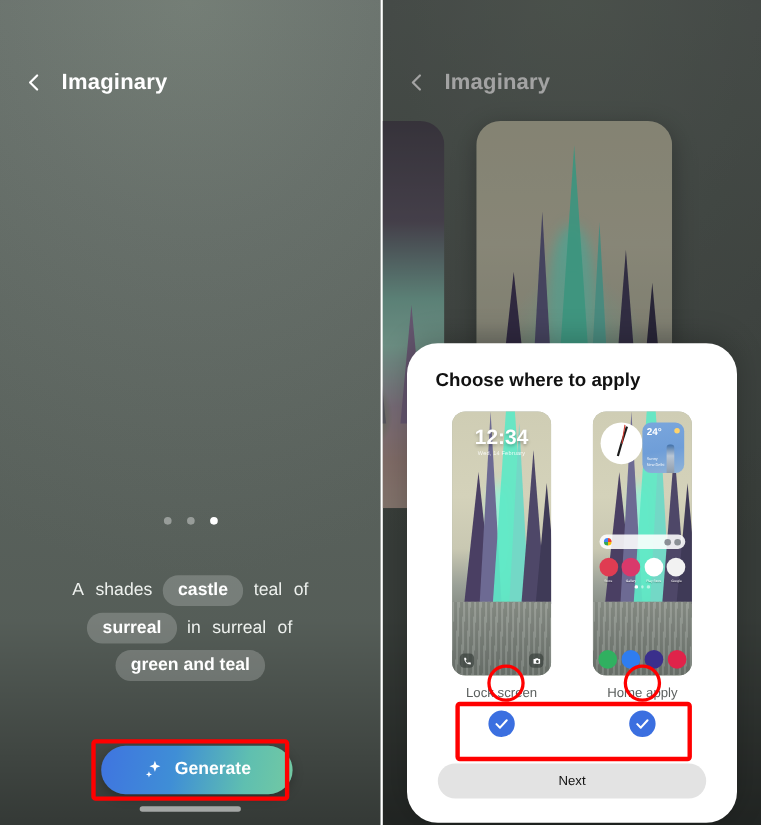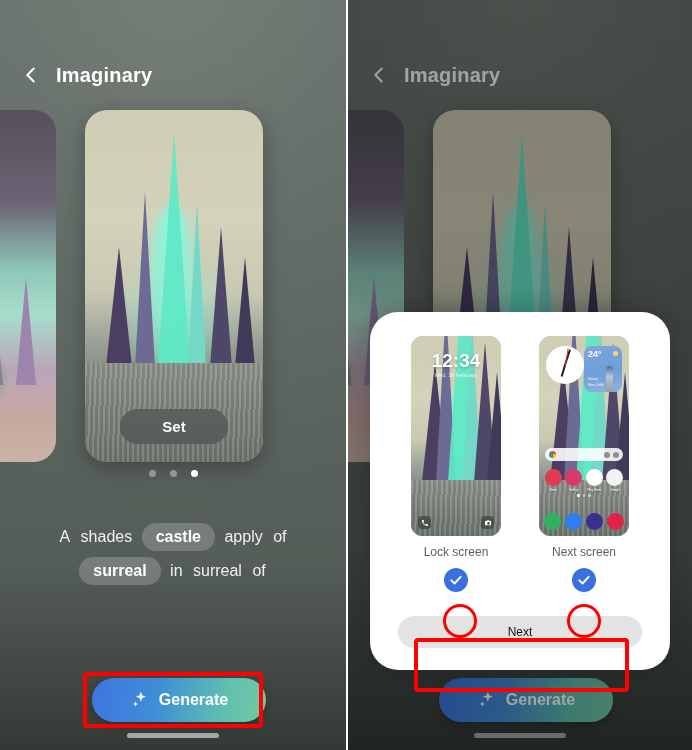--- a/index.html
+++ b/index.html
@@ -295,21 +295,21 @@
   }
   .choices {
     display: flex;
     justify-content: center;
     gap: 38px;
   }
   .choice { width: 90px; text-align: center; }
 
   .preview {
     width: 90px;
-    height: 200px;
+    height: 240px;
     border-radius: 12px;
     overflow: hidden;
     position: relative;
     margin: 0 auto;
     background: #aeb4a6;
   }
   .choice-label {
     margin-top: 9px;
     font-size: 12px;
     color: #5b5f5e;
@@ -500,64 +500,40 @@
 
     <div class="phone-body">
 
       <div class="appbar">
         <svg class="back-icon" viewBox="0 0 24 24" fill="none" stroke="#ffffff" stroke-width="2.2" stroke-linecap="round" stroke-linejoin="round">
           <polyline points="15 5 8 12 15 19"></polyline>
         </svg>
         <div class="appbar-title">Imaginary</div>
       </div>
 
-      <div class="carousel">
-
-        <div class="card prev">
-          <div class="art-prev">
-            <div class="p2"></div>
-              <div class="p3"></div>
-            <div class="moss"></div>
-          </div>
-        </div>
-
-        <div class="card main">
-          <div class="art-main">
-            <div class="glowcore"></div>
-            <div class="spire s1"></div>
-            <div class="spire s2"></div>
-            <div class="spire s3"></div>
-            <div class="spire s4"></div>
-            <div class="spire s5"></div>
-            <div class="spire s6"></div>
-            <div class="sand"></div>
-          </div>
-          <div class="set-btn">Set</div>
-        </div>
-
-      </div>
 
       <div class="dots">
         <span class="dot"></span>
         <span class="dot"></span>
         <span class="dot active"></span>
       </div>
 
       <div class="prompt">
         <span class="word">A</span>
         <span class="word">shades</span>
         <span class="chip">castle</span>
-        <span class="word">apply</span>
+        <span class="word">teal</span>
         <span class="word">of</span>
         <br>
         <span class="chip">surreal</span>
         <span class="word">in</span>
         <span class="word">surreal</span>
         <span class="word">of</span>
         <br>
+        <span class="chip">green and teal</span>
       </div>
 
       <div class="generate-wrap">
         <div class="generate-btn">
           <svg class="sparkle-icon" viewBox="0 0 24 24" fill="#ffffff">
             <path d="M13 2l1.6 4.4L19 8l-4.4 1.6L13 14l-1.6-4.4L7 8l4.4-1.6z"></path>
             <path d="M6.5 13.5l.9 2.4 2.4.9-2.4.9-.9 2.4-.9-2.4-2.4-.9 2.4-.9z"></path>
           </svg>
           <span>Generate</span>
         </div>
@@ -612,20 +588,21 @@
           <span>Generate</span>
         </div>
       </div>
 
       <div class="home-indicator"></div>
     </div>
 
     <div class="scrim"></div>
 
     <div class="dialog">
+      <div class="dialog-title">Choose where to apply</div>
 
       <div class="choices">
 
         <div class="choice">
           <div class="preview">
             <div class="art-main">
               <div class="glowcore"></div>
               <div class="spire s1"></div>
               <div class="spire s2"></div>
               <div class="spire s3"></div>
@@ -715,21 +692,21 @@
             </div>
 
             <div class="hs-dock">
               <div class="ico" style="background:#30b060"></div>
               <div class="ico" style="background:#2f7df0"></div>
               <div class="ico" style="background:#3a2f8c"></div>
               <div class="ico" style="background:#e0234a"></div>
             </div>
           </div>
 
-          <div class="choice-label">Next screen</div>
+          <div class="choice-label">Home apply</div>
           <div class="check">
             <svg viewBox="0 0 24 24" fill="none" stroke="#ffffff" stroke-width="3.2" stroke-linecap="round" stroke-linejoin="round">
               <polyline points="4 12.5 9.5 18 20 6.5"></polyline>
             </svg>
           </div>
         </div>
 
       </div>
 
       <div class="next-btn">Next</div>

